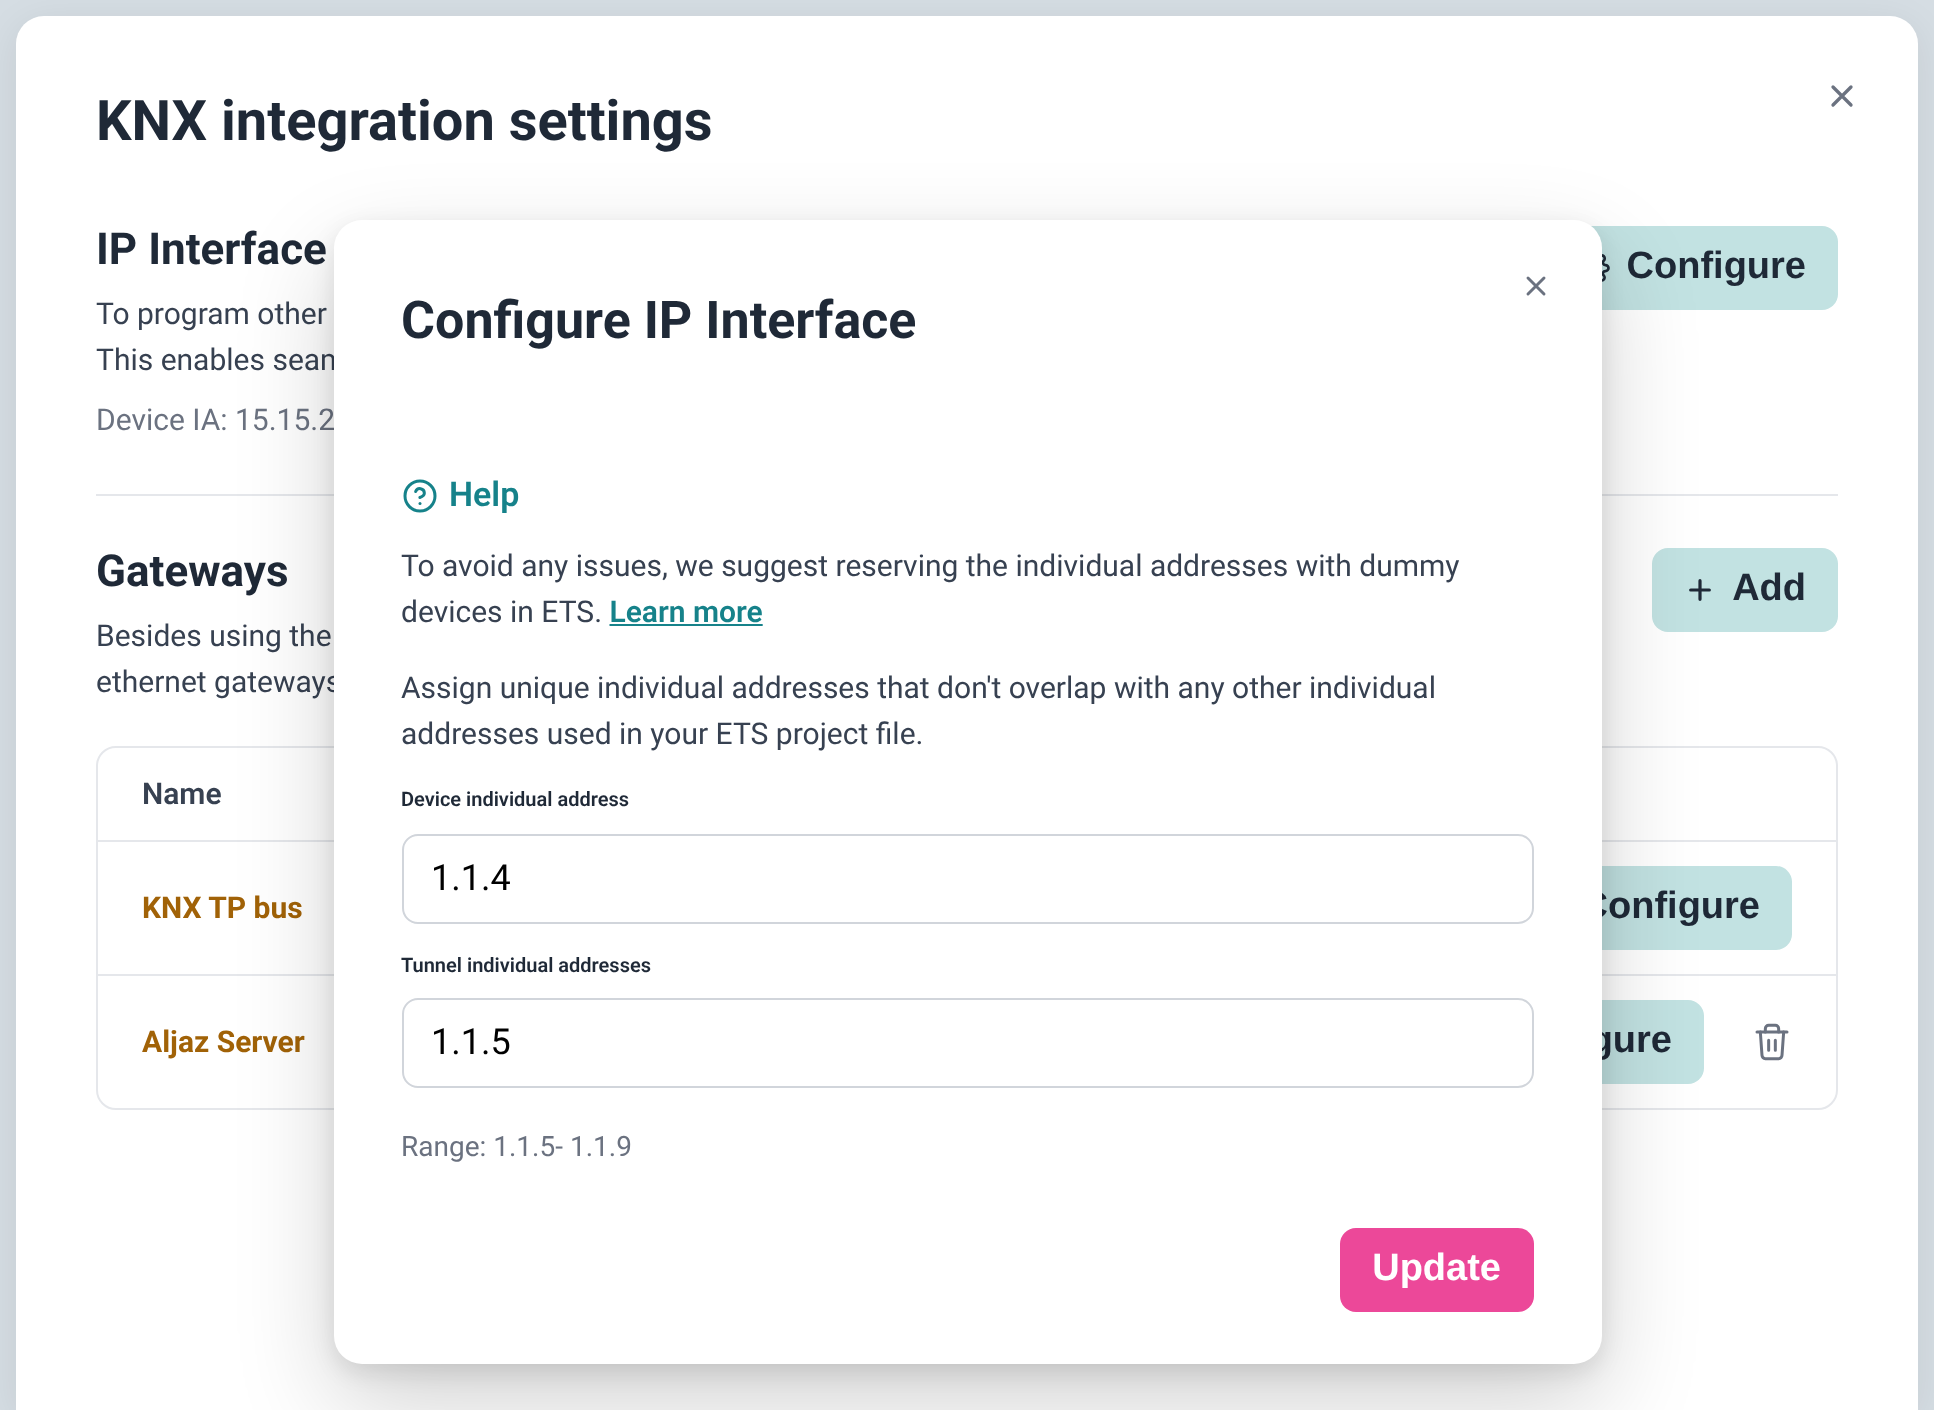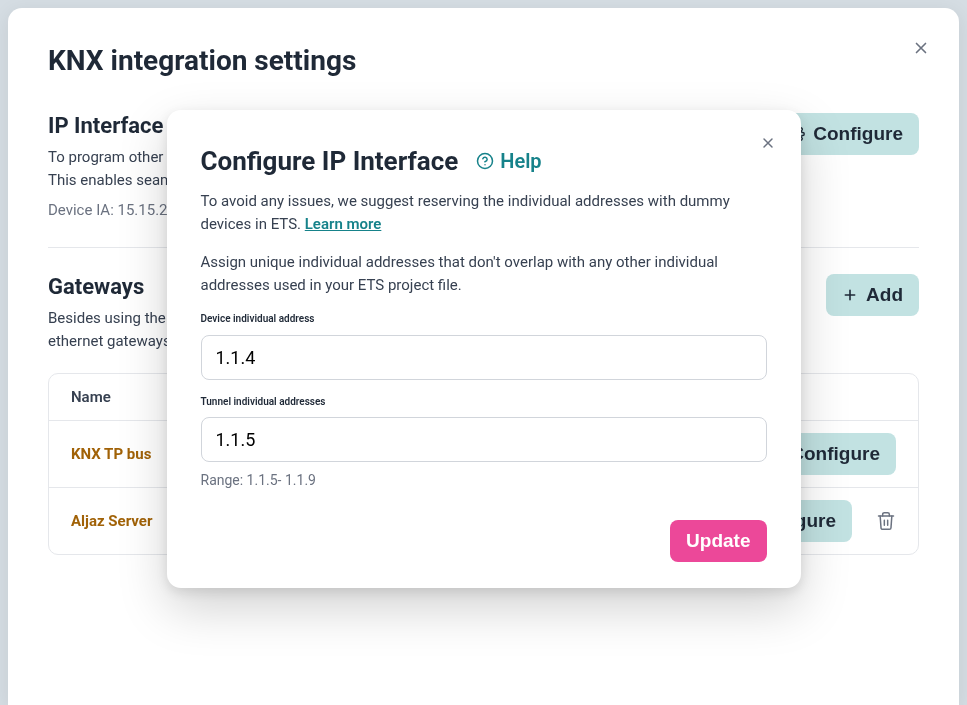--- a/index.html
+++ b/index.html
@@ -159,38 +159,40 @@
       width: 22px;
       height: 22px;
       display: flex;
       align-items: center;
       justify-content: center;
       cursor: pointer;
       color: #6b7280;
     }
     .modal-title-row {
       display: flex;
-      align-items: center;
+      align-items: flex-start;
       gap: 18px;
       margin-bottom: 14px;
+      flex-direction: column;
     }
     .modal-title {
       font-size: 26px;
       font-weight: 700;
       color: #1f2937;
     }
     .help-link {
       display: inline-flex;
       align-items: center;
       gap: 6px;
       color: #16828a;
-      font-size: 20px;
+      font-size: 17px;
       font-weight: 600;
       text-decoration: none;
       cursor: pointer;
+      margin-top: 44px;
     }
     .modal-body {
       font-size: 15px;
       color: #374151;
       line-height: 1.55;
     }
     .modal-body p { margin-bottom: 14px; }
     .learn-more {
       color: #16828a;
       font-weight: 600;
@@ -213,21 +215,21 @@
       border: 1px solid #d1d5db;
       border-radius: 8px;
       font-size: 18px;
       color: #000000;
       outline: none;
       font-family: inherit;
     }
     .hint {
       font-size: 14px;
       color: #6b7280;
-      margin-top: 8px;
+      margin-top: 20px;
     }
     .modal-footer {
       display: flex;
       justify-content: flex-end;
       margin-top: 28px;
     }
   </style>
 </head>
 <body>
 

